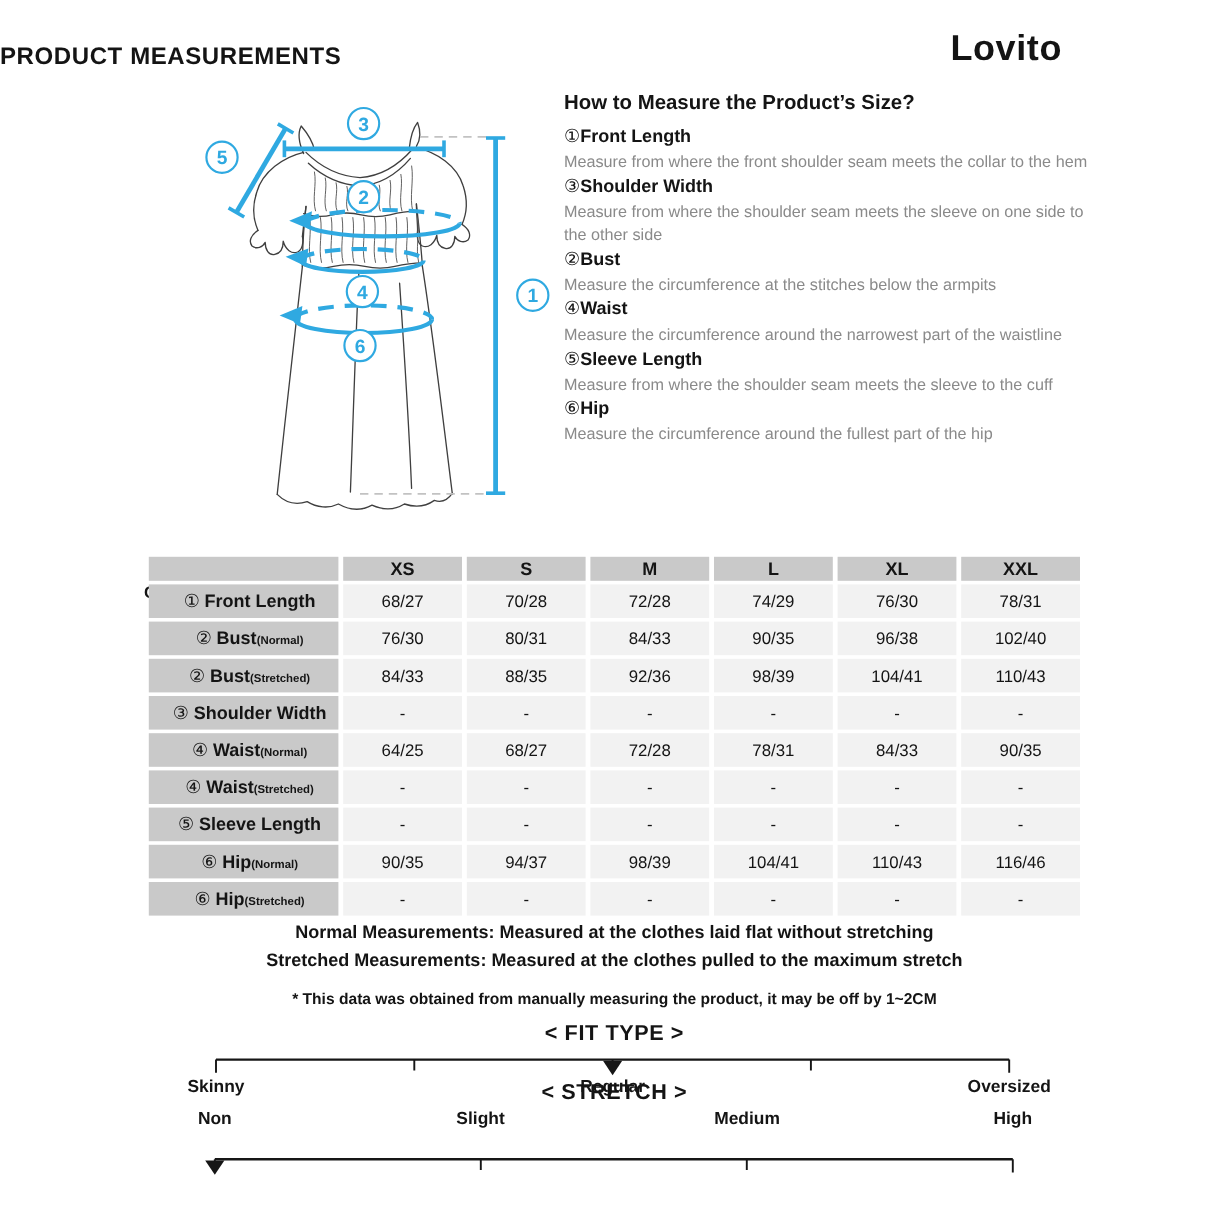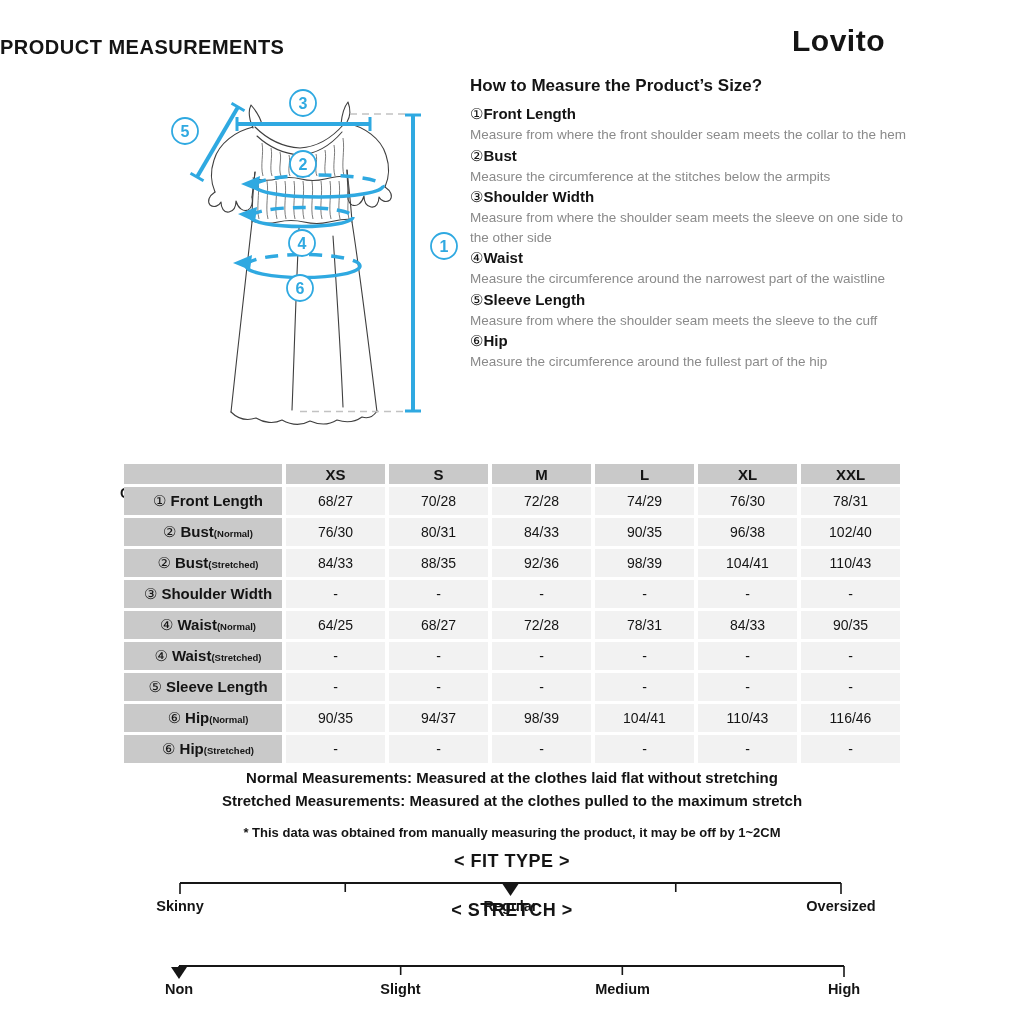--- a/index.html
+++ b/index.html
@@ -52,21 +52,21 @@
   .notes .disclaimer { margin-top:13px; font-size:13px; font-weight:700; }
   
   .scale-h { position:absolute; left:0; right:0; text-align:center; font-size:18px; font-weight:700; letter-spacing:.5px; }
   #fit-heading { top:851px; }
   #stretch-heading { top:900px; }
   .scale-svg { position:absolute; left:0; width:1024px; height:30px; }
   #fit-scale { top:876px; }
   #stretch-scale { top:959px; }
   .scale-labels { position:absolute; left:0; width:1024px; height:20px; }
   #fit-labels { top:898px; }
-  #stretch-labels { top:981px; }
+  #stretch-labels { top:925px; }
   .scale-label {
     position:absolute; transform:translateX(-50%); white-space:nowrap;
     font-size:14.5px; font-weight:700;
   }
 </style>
 </head>
 <body>
 
 <div class="page">
 
@@ -186,26 +186,26 @@
   </svg>
 
   <section class="guide">
     <h2>How to Measure the Product’s Size?</h2>
     <div>
         <div>
           <div class="g-head"><span class="g-num">①</span><span>Front Length</span></div>
           <div class="g-desc">Measure from where the front shoulder seam meets the collar to the hem</div>
         </div>
         <div>
+          <div class="g-head"><span class="g-num">③</span><span>Shoulder Width</span></div>
+          <div class="g-desc">Measure from where the shoulder seam meets the sleeve on one side to the other side</div>
+        </div>
+        <div>
           <div class="g-head"><span class="g-num">②</span><span>Bust</span></div>
           <div class="g-desc">Measure the circumference at the stitches below the armpits</div>
-        </div>
-        <div>
-          <div class="g-head"><span class="g-num">③</span><span>Shoulder Width</span></div>
-          <div class="g-desc">Measure from where the shoulder seam meets the sleeve on one side to the other side</div>
         </div>
         <div>
           <div class="g-head"><span class="g-num">④</span><span>Waist</span></div>
           <div class="g-desc">Measure the circumference around the narrowest part of the waistline</div>
         </div>
         <div>
           <div class="g-head"><span class="g-num">⑤</span><span>Sleeve Length</span></div>
           <div class="g-desc">Measure from where the shoulder seam meets the sleeve to the cuff</div>
         </div>
         <div>

